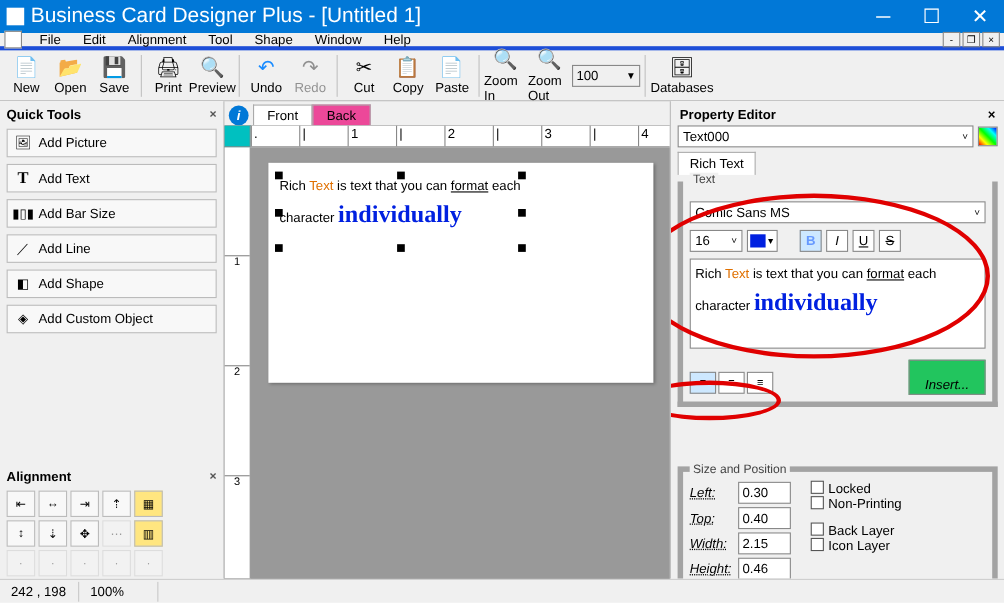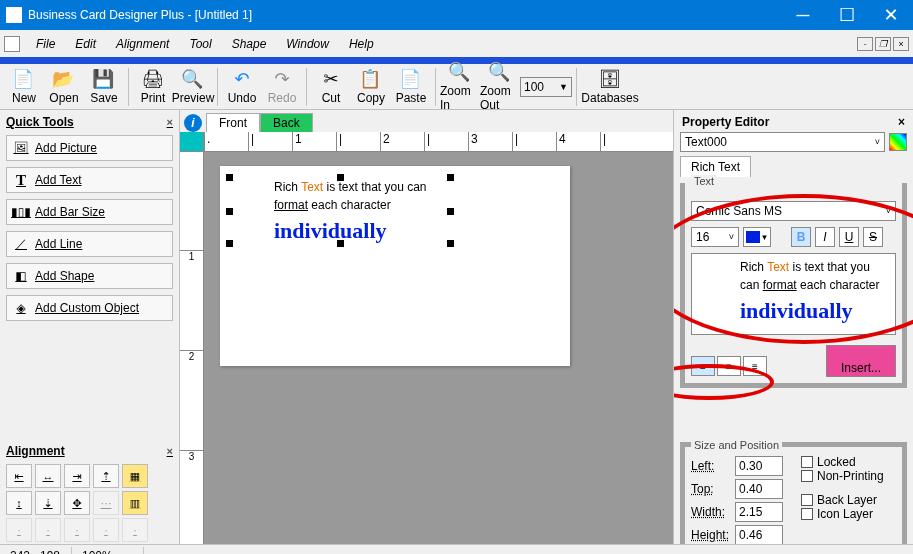--- a/index.html
+++ b/index.html
@@ -1,85 +1,85 @@
 <!DOCTYPE html>
 <html><head>
 <meta charset="utf-8">
 <style>
   * { box-sizing: border-box; font-family: "Segoe UI", Tahoma, sans-serif; font-size: 12px; }
   body { margin: 0; padding: 0; width: 913px; height: 554px; overflow: hidden; background: #fff; }
   .titlebar { height: 30px; background: #0178d7; color: #fff; display: flex; align-items: center; padding-left: 6px; }
   .titlebar .icon { width: 16px; height: 16px; background: #fff; margin-right: 6px; display:inline-block; }
-  .titlebar .title { flex: 1; font-size: 12px; }
+  .titlebar .title { flex: 1; font-size: 19px; }
   .titlebar .btn { width: 44px; height: 30px; display:flex; align-items:center; justify-content:center; color:#fff; font-size:18px; }
-  .menubar { height: 34px; background:#f0f0f0; display:flex; align-items:center; padding:0 4px; border-bottom:7px solid #1d4ed8;font-style:italic;}
+  .menubar { height: 16px; background:#f0f0f0; display:flex; align-items:center; padding:0 4px; border-bottom:4px solid #1d4ed8;}
   .menubar .mitem { padding:2px 10px; }
   .menubar .spacer{flex:1;}
   .menubar .winbtn{width:16px;height:14px;border:1px solid #888;margin-left:2px;font-size:9px;display:flex;align-items:center;justify-content:center;}
   .toolbar { height:46px; background:#f0f0f0; display:flex; align-items:center; padding:2px 4px; border-bottom:1px solid #c0c0c0; gap:0;}
   .tbtn { display:flex; flex-direction:column; align-items:center; width:40px; padding:2px 0; font-size:11px;}
   .tbtn .ic { width:22px; height:22px; margin-bottom:1px; display:flex;align-items:center;justify-content:center;font-size:18px;}
   .tsep{width:1px;height:38px;background:#c0c0c0;margin:0 4px;}
-  .zoombox{border:1px solid #888;height:20px;width:52px;padding:1px 3px;display:flex;align-items:center;}
+  .zoombox{border:1px solid #888;height:20px;width:62px;padding:1px 3px;display:flex;align-items:center;}
   .zoombox .arrow{margin-left:auto;font-size:9px;}
   .body { display:flex; height:434px; }
-  .leftpanel{width:180px;border-right:1px solid #c0c0c0;background:#f0f0f0;display:flex;flex-direction:column;padding:2px 4px;overflow:hidden;text-decoration:underline;}
+  .leftpanel{width:204px;border-right:1px solid #c0c0c0;background:#f0f0f0;display:flex;flex-direction:column;padding:2px 4px;overflow:hidden;}
   .leftpanel .hdr{font-weight:bold;padding:3px 2px;display:flex;align-items:center;}
   .leftpanel .hdr .close{margin-left:auto;font-size:11px;color:#555;}
   .qtool{border:1px solid #bbb;background:#f8f8f8;margin:3px 2px;padding:4px 6px;display:flex;align-items:center;gap:6px;font-size:12px;}
   .qtool .ic{width:16px;height:16px;display:flex;align-items:center;justify-content:center;}
   .aligngrid{display:grid;grid-template-columns:repeat(5,26px);gap:3px;padding:3px 2px 0 2px;}
   .aligngrid .cell{width:26px;height:24px;border:1px solid #bbb;background:#f8f8f8;display:flex;align-items:center;justify-content:center;font-size:11px;}
   .aligngrid .cell.disabled{opacity:.35;}
   .aligngrid .cell.yellow{background:#ffe680;}
   .center{flex:1;background:#999;display:flex;flex-direction:column;position:relative;}
   .tabrow{height:22px;background:#f0f0f0;display:flex;align-items:flex-end;padding-left:4px;gap:0;}
   .infobtn{width:18px;height:18px;background:#0078d7;color:#fff;border-radius:50%;display:flex;align-items:center;justify-content:center;font-weight:bold;font-style:italic;font-size:12px;margin-right:4px;}
-  .tab{border:1px solid #aaa;border-bottom:none;padding:2px 12px;background:#22c55e;font-size:12px;}
+  .tab{border:1px solid #aaa;border-bottom:none;padding:2px 12px;background:#ec4899;font-size:12px;}
   .tab.active{background:#fff;}
   .canvasarea{flex:1;position:relative;background:#999;overflow:hidden;}
   .rulerH{position:absolute;left:24px;right:0;top:0;height:20px;background:#fff;border-bottom:1px solid #888;font-size:10px;}
   .rulerH .tick{position:absolute;top:0;height:100%;border-left:1px solid #888;padding-left:2px;}
   .rulerV{position:absolute;left:0;top:20px;width:24px;bottom:0;background:#fff;border-right:1px solid #888;}
   .rulerV .tick{position:absolute;left:0;width:100%;border-top:1px solid #888;font-size:10px;text-align:center;}
   .corner{position:absolute;left:0;top:0;width:24px;height:20px;background:#00c0c0;border-right:1px solid #888;border-bottom:1px solid #888;}
   .card{position:absolute;left:40px;top:34px;width:350px;height:200px;background:#fff;box-shadow:1px 1px 3px rgba(0,0,0,0.3);}
   .selbox{position:absolute;left:10px;top:12px;width:220px;height:65px;}
   .handle{position:absolute;width:7px;height:7px;background:#000;}
-  .rtext{font-size:12px;color:#000;line-height:1.5;margin-left:44px;}
+  .rtext{font-size:12px;color:#000;line-height:1.5;}
   .rtext .orange{color:#e07000;}
   .rtext .ul{text-decoration:underline;}
   .rtext .big{font-family:"Comic Sans MS",cursive;font-size:22px;color:#0020e0;font-weight:bold;}
-  .rightpanel{width:240px;border-left:1px solid #c0c0c0;background:#f0f0f0;display:flex;flex-direction:column;padding:2px 6px;position:relative;overflow:hidden;}
+  .rightpanel{width:304px;border-left:1px solid #c0c0c0;background:#f0f0f0;display:flex;flex-direction:column;padding:2px 6px;position:relative;overflow:hidden;}
   .rightpanel .hdr{font-weight:bold;padding:3px 2px;display:flex;align-items:center;}
   .combo{border:1px solid #888;background:#fff;height:20px;display:flex;align-items:center;padding:0 4px;}
   .combo .arrow{margin-left:auto;font-size:9px;}
   .rtabs{display:flex;margin-top:4px;}
   .rtab{border:1px solid #aaa;border-bottom:none;padding:3px 10px;background:#fff;font-size:12px;}
   .fldset{border:5px solid #a3a3a3;padding:6px;margin-top:6px;position:relative;}
   .fldset .legend{position:absolute;top:-8px;left:6px;background:#f0f0f0;padding:0 3px;font-size:11px;color:#444;}
   .radio{display:flex;align-items:center;gap:4px;font-size:12px;}
   .radio .dot{width:11px;height:11px;border:1px solid #555;border-radius:50%;display:flex;align-items:center;justify-content:center;}
   .radio .dot .inner{width:5px;height:5px;background:#555;border-radius:50%;}
   .fontrow{display:flex;gap:4px;margin-top:6px;align-items:center;}
   .fsize{width:48px;}
   .colorbtn{width:28px;height:20px;border:1px solid #888;background:#fff;display:flex;align-items:center;justify-content:center;gap:1px;}
   .colorbtn .sw{width:14px;height:12px;background:#0020e0;}
   .stylebtn{width:20px;height:20px;border:1px solid #888;background:#fff;display:flex;align-items:center;justify-content:center;font-size:12px;}
   .stylebtn.sel{background:#cde8ff;}
   .textarea{border:1px solid #888;background:#fff;height:82px;margin-top:6px;padding:4px;overflow:auto;}
   .alignbtns{display:flex;gap:2px;margin-top:10px;}
   .alignbtns .ab{width:24px;height:20px;border:1px solid #888;background:#fff;display:flex;align-items:center;justify-content:center;font-size:10px;}
   .alignbtns .ab.sel{background:#cde8ff;}
-  .insertbtn{margin-left:auto;border:1px solid #888;background:#ec4899;padding:15px 14px;height:22px;}
+  .insertbtn{margin-left:auto;border:1px solid #888;background:#22c55e;padding:15px 14px;height:22px;font-style:italic;}
   .sizepos{margin-top:54px;}
   .sprow{display:flex;align-items:center;gap:4px;margin:3px 0;font-size:12px;}
-  .sprow .lbl{width:40px;text-decoration:underline;text-decoration-style:dotted;}
+  .sprow .lbl{width:40px;text-decoration:underline;text-decoration-style:dotted;font-style:italic;}
   .sprow .val{border:1px solid #888;background:#fff;width:48px;padding:2px 3px;}
-  .chk{display:flex;align-items:center;gap:4px;font-size:12px;}
+  .chk{display:flex;align-items:flex-start;gap:4px;font-size:12px;}
   .chk .box{width:12px;height:12px;border:1px solid #555;background:#fff;}
   .statusbar{height:22px;border-top:1px solid #c0c0c0;background:#f0f0f0;display:flex;align-items:center;font-size:11px;}
   .statusbar .cell{padding:2px 10px;border-right:1px solid #c8c8c8;}
   .redcircle{position:absolute;border:4px solid #e00000;border-radius:50%;pointer-events:none;}
   .palettebtn{width:18px;height:18px;background:linear-gradient(45deg,#f00,#ff0,#0f0,#0ff,#00f);border:1px solid #888;}
 </style>
 </head>
 <body>
 
 <div class="titlebar">

